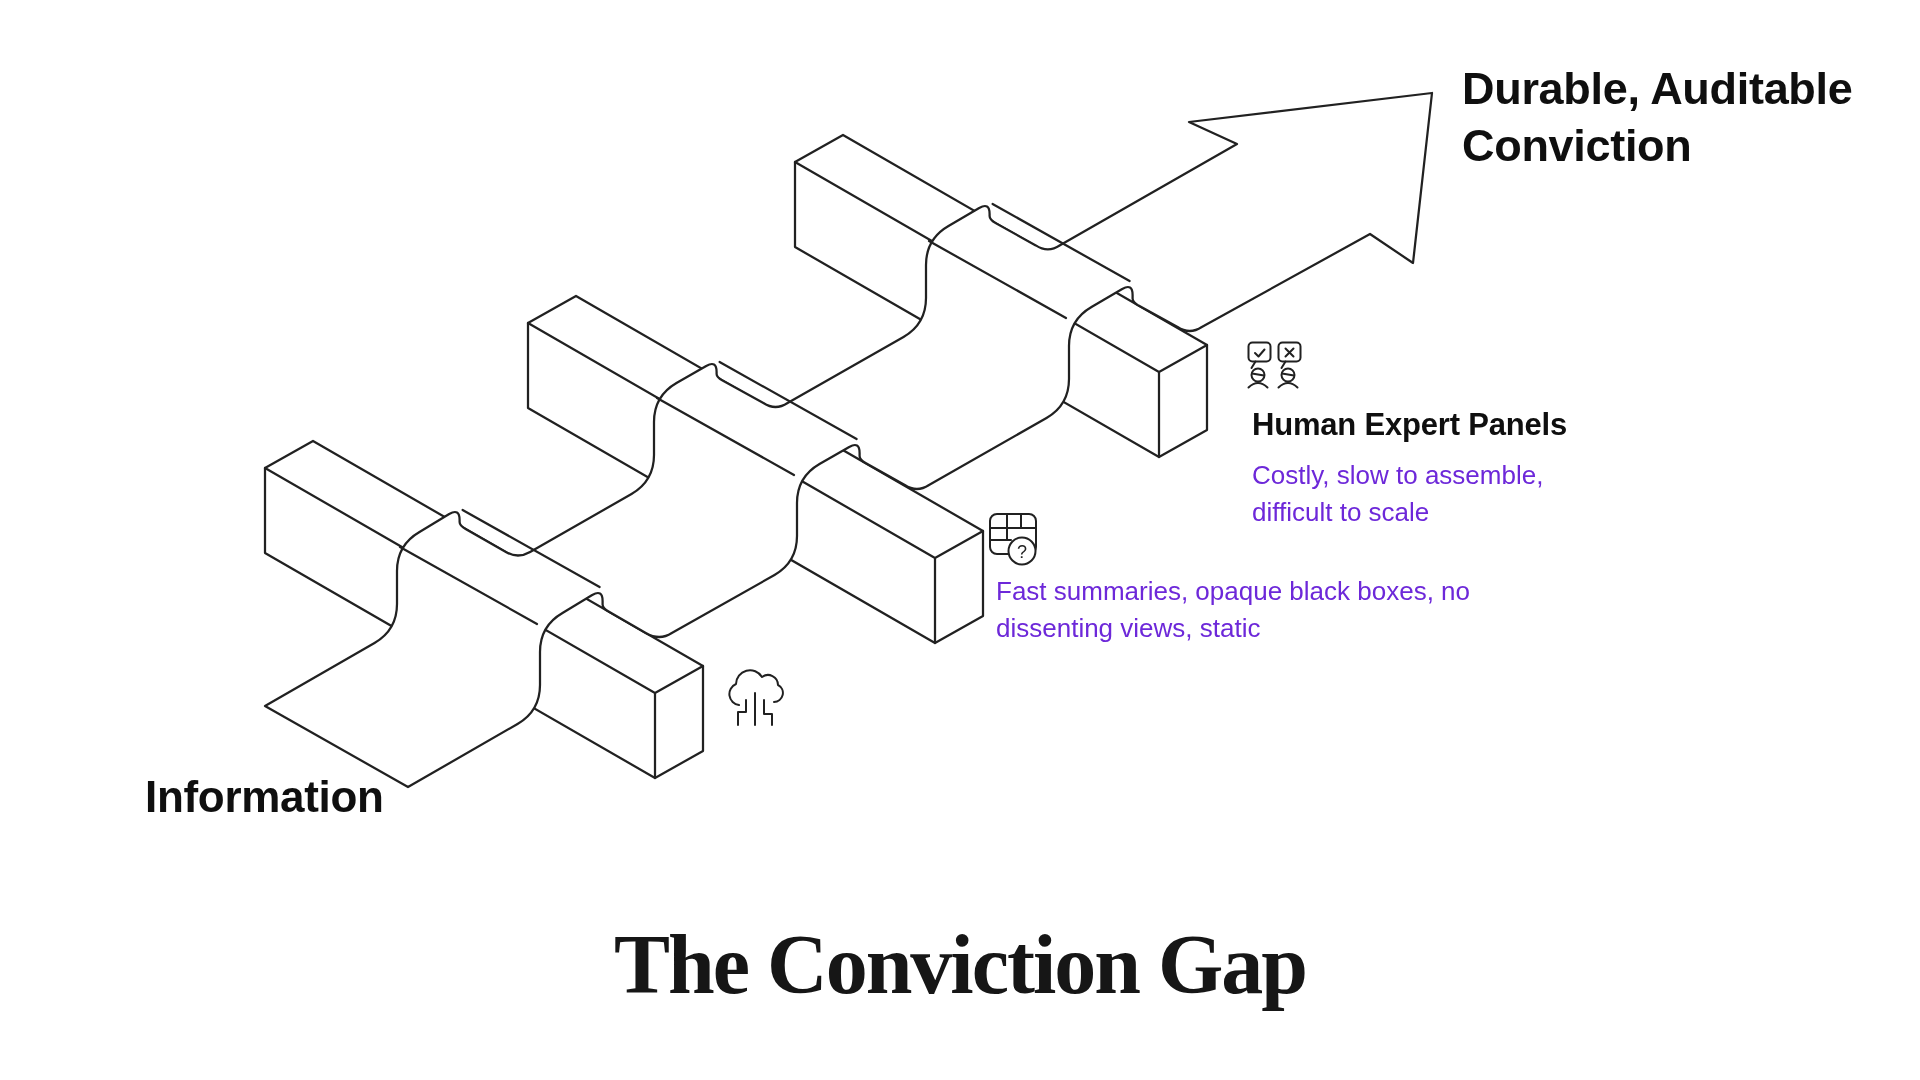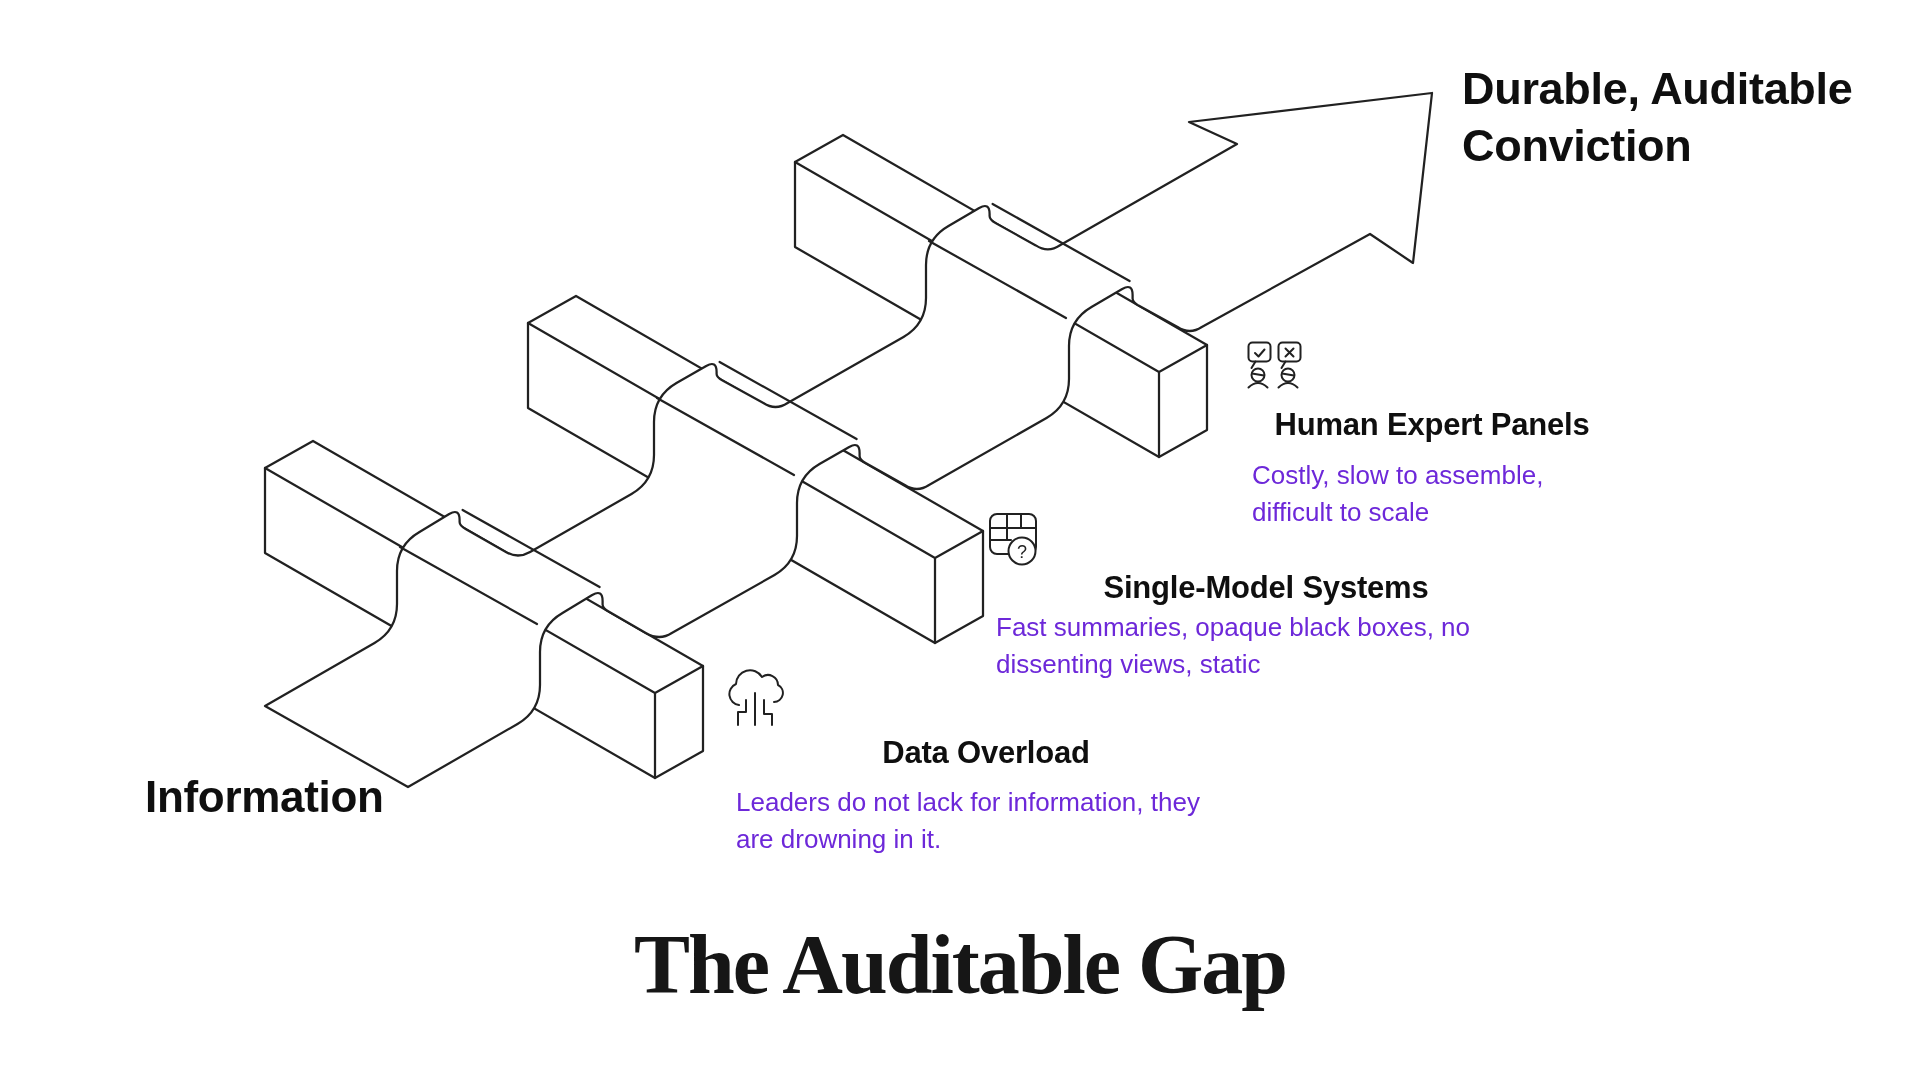--- a/index.html
+++ b/index.html
@@ -8,21 +8,21 @@
     font-family:"Liberation Sans",sans-serif;color:#111111;
     -webkit-font-smoothing:antialiased;
   }
   .abs{position:absolute;}
   svg{display:block;}
   .line{stroke:#212121;stroke-width:2.25;fill:none;stroke-linecap:round;stroke-linejoin:round;}
   .filled{stroke:#212121;stroke-width:2.25;fill:#ffffff;stroke-linecap:round;stroke-linejoin:round;}
   .icon-line{stroke:#212121;stroke-width:2;fill:none;stroke-linecap:round;stroke-linejoin:round;}
   .big-label{font-size:44px;font-weight:700;letter-spacing:-0.3px;color:#0f0f0f;text-align:right;}
   .goal-label{font-size:45px;font-weight:700;line-height:57px;letter-spacing:-0.3px;color:#0f0f0f;}
-  .stage-heading{font-size:31px;font-weight:700;letter-spacing:-0.2px;white-space:nowrap;color:#0f0f0f;text-align:center;}
+  .stage-heading{font-size:31px;font-weight:700;letter-spacing:-0.2px;white-space:nowrap;color:#0f0f0f;}
   .stage-desc{font-size:26px;font-weight:400;line-height:37px;color:#6d28d9;}
   .main-title{
     font-family:"Liberation Serif",serif;font-size:84px;font-weight:700;
     letter-spacing:-2px;color:#161616;white-space:nowrap;
   }
 </style>
 </head>
 <body>
 
 <div id="stage">
@@ -125,30 +125,25 @@
       <circle class="icon-line" cx="41" cy="34" r="6.5"></circle>
       <path class="icon-line" d="M35,32.5 L47,34.5"></path>
       <path class="icon-line" d="M31.5,46.5 Q41,37.5 50.5,46.5"></path>
     </g>
   </svg>
 
   <div class="abs big-label" style="left:145px;top:772px;">Information</div>
 
   <div class="abs goal-label" style="left:1462px;top:60px;width:460px;">Durable, Auditable Conviction</div>
 
-  <div class="abs" style="left:736px;top:735px;width:500px;">
-    <div class="stage-heading">Data Overload</div>
-    <div class="stage-desc" style="margin-top:13px;width:490px;">Leaders do not lack for information, they are drowning in it.</div>
-  </div>
 
   <div class="abs" style="left:996px;top:570px;width:540px;">
-    <div class="stage-heading">Single-Model Systems</div>
     <div class="stage-desc" style="margin-top:3px;width:525px;">Fast summaries, opaque black boxes, no dissenting views, static</div>
   </div>
 
   <div class="abs" style="left:1252px;top:407px;width:360px;">
     <div class="stage-heading">Human Expert Panels</div>
     <div class="stage-desc" style="margin-top:14px;width:340px;">Costly, slow to assemble, difficult to scale</div>
   </div>
 
-  <div class="abs main-title" style="left:50%;top:916px;transform:translateX(-50%);">The Auditable Gap</div>
+  <div class="abs main-title" style="left:50%;top:916px;transform:translateX(-50%);">The Conviction Gap</div>
 
 </div>
 
 </body></html>

